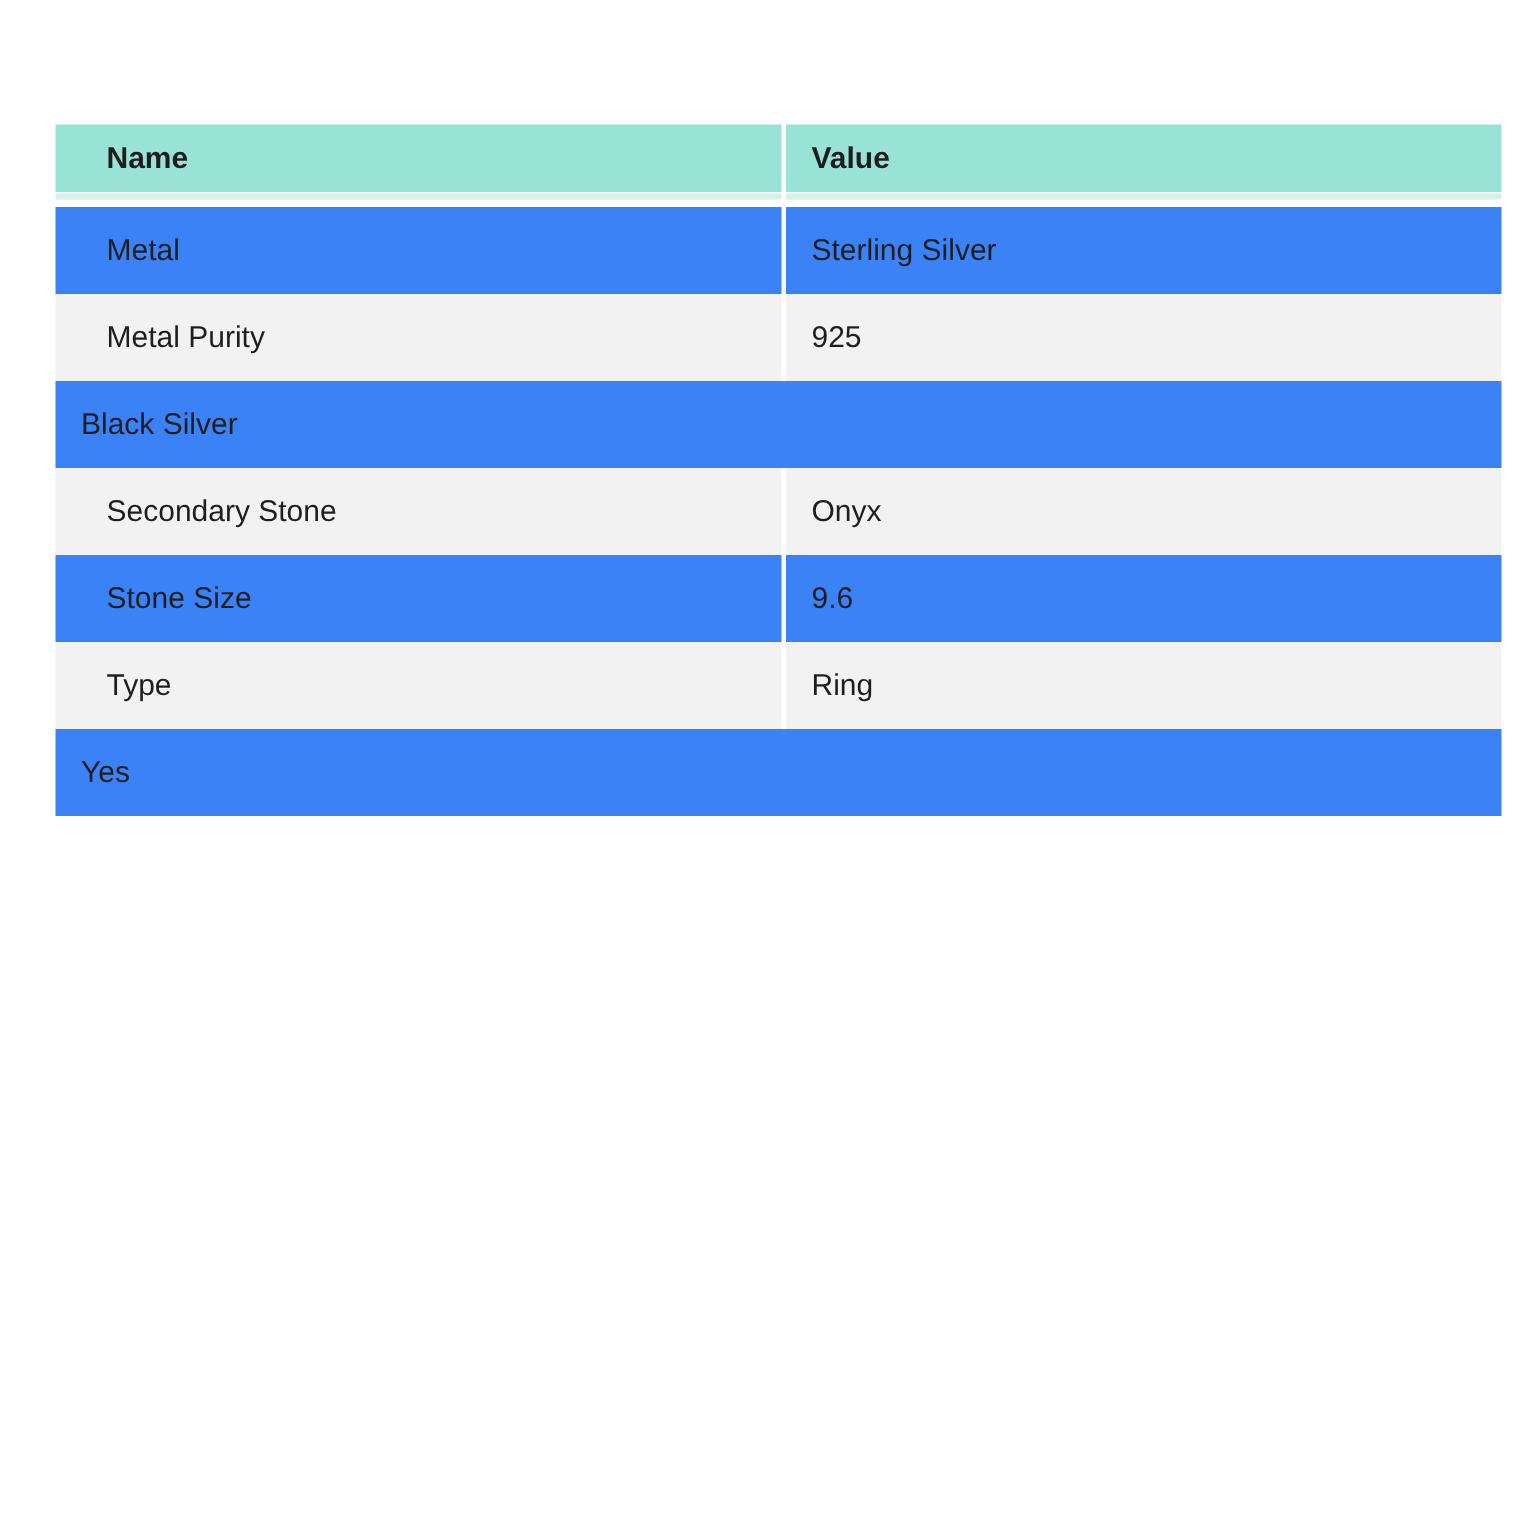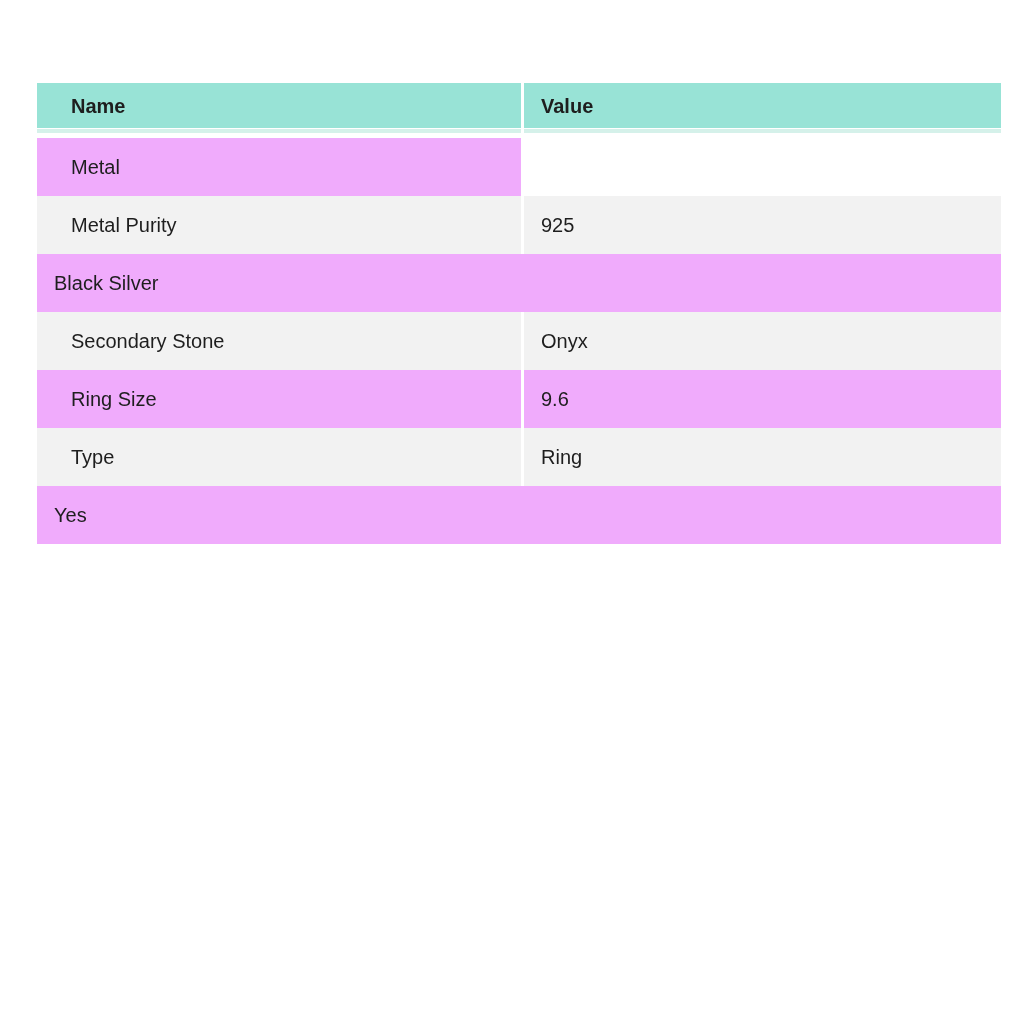--- a/index.html
+++ b/index.html
@@ -48,21 +48,21 @@
     margin-top: 1px;
   }
   .header-underline .strip-cell {
     background: var(--header-underline, #d5f1ea);
     height: 100%;
   }
   .header-underline .strip-name  { width: 484px; flex: 0 0 484px; }
   .header-underline .strip-value { flex: 1 1 auto; }
   .table-body { margin-top: 5px; }
   .row { height: 58px; }
-  .row .cell { background: #f0abfc; }
+  .row .cell { background: #3b82f6; }
   .row.alt .cell { background: var(--row-alt-bg, #f2f2f2); }
 </style>
 </head>
 <body>
 
 <div class="page">
   <div class="spec-table">
 
     <div class="flex-row header-row">
       <div class="cell name-col">Name</div>
@@ -70,38 +70,39 @@
     </div>
 
     <div class="flex-row header-underline">
       <div class="strip-cell strip-name"></div>
       <div class="strip-cell strip-value"></div>
     </div>
 
     <div class="table-body">
   <div class="flex-row row">
     <div class="cell name-col">Metal</div>
+    <div class="cell value-col">Sterling Silver</div>
   </div>
 
   <div class="flex-row row alt">
     <div class="cell name-col">Metal Purity</div>
     <div class="cell value-col">925</div>
   </div>
 
   <div class="flex-row row">
     <div class="cell value-col">Black Silver</div>
   </div>
 
   <div class="flex-row row alt">
     <div class="cell name-col">Secondary Stone</div>
     <div class="cell value-col">Onyx</div>
   </div>
 
   <div class="flex-row row">
-    <div class="cell name-col">Ring Size</div>
+    <div class="cell name-col">Stone Size</div>
     <div class="cell value-col">9.6</div>
   </div>
 
   <div class="flex-row row alt">
     <div class="cell name-col">Type</div>
     <div class="cell value-col">Ring</div>
   </div>
 
   <div class="flex-row row">
     <div class="cell value-col">Yes</div>

